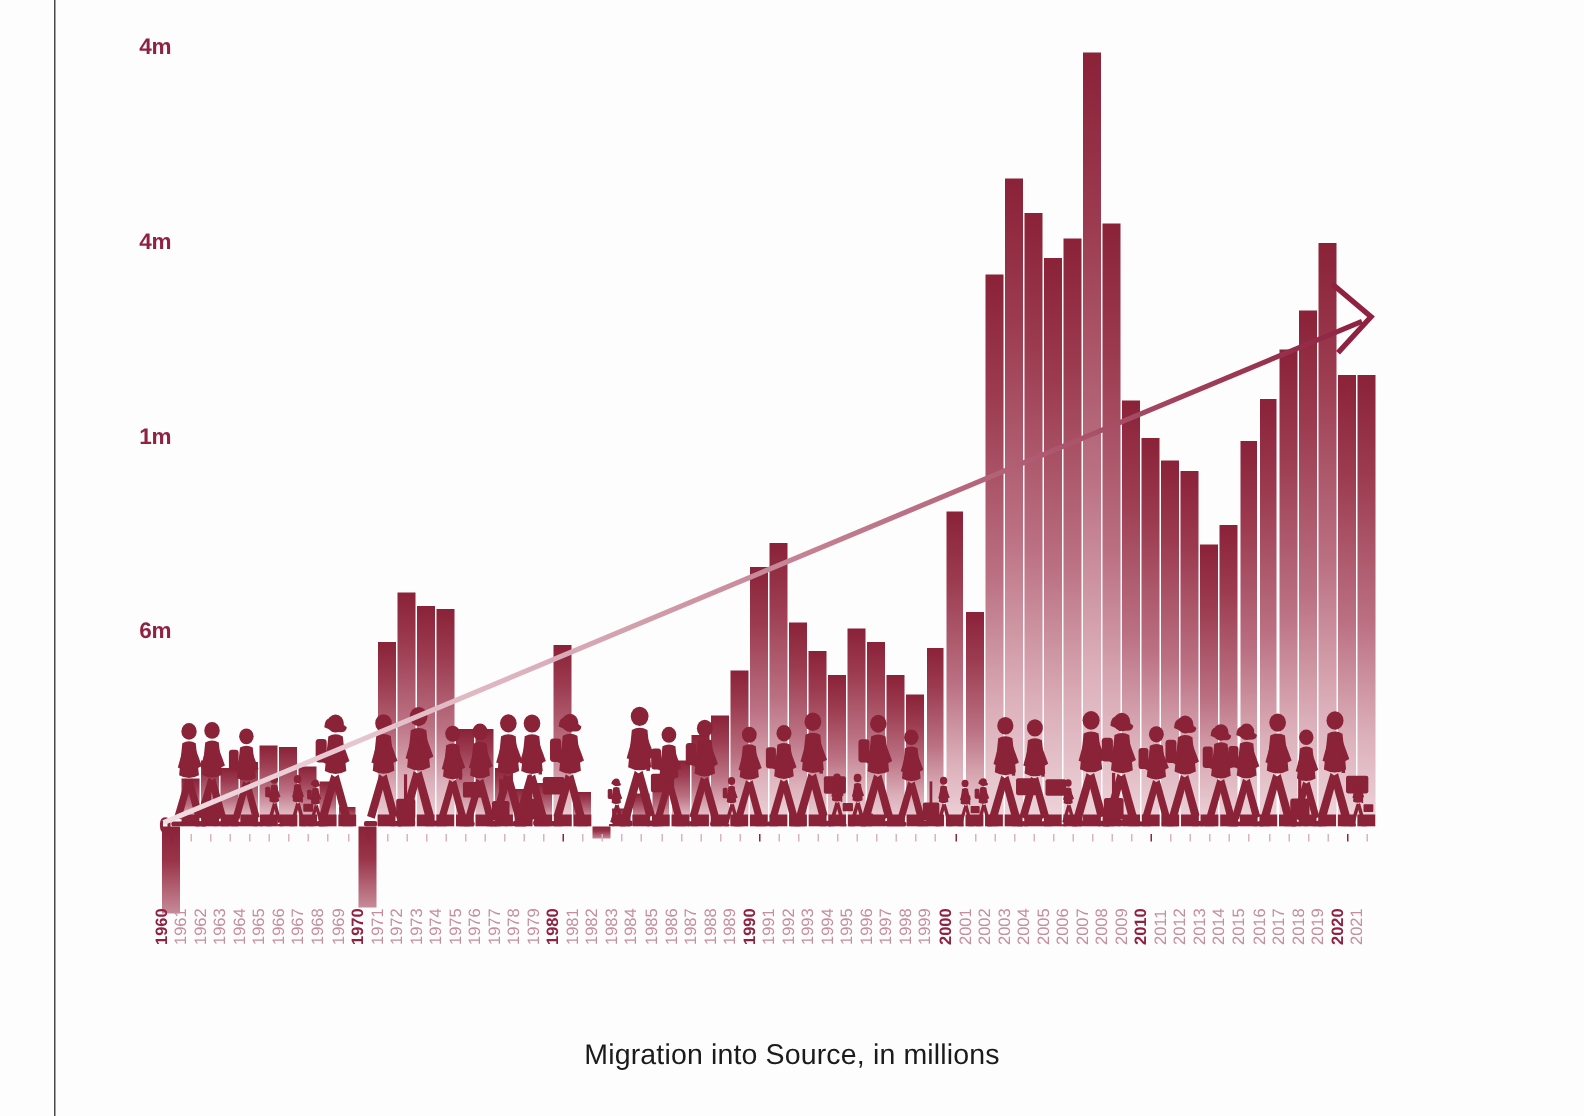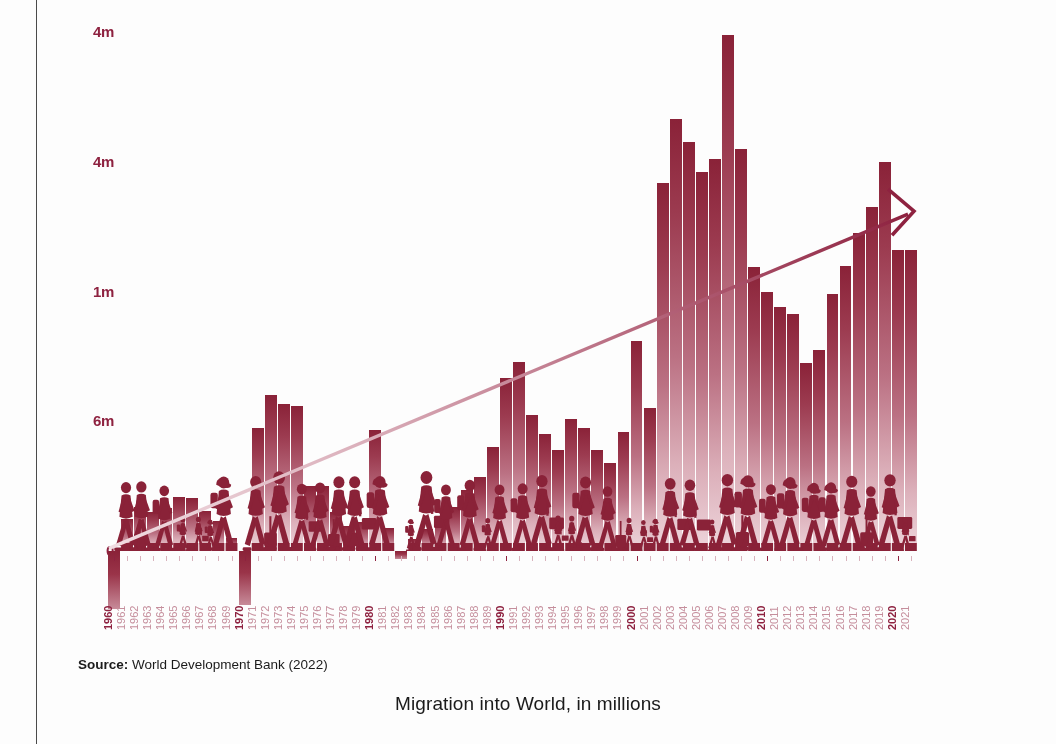--- a/index.html
+++ b/index.html
@@ -885,20 +885,16 @@
         <div class="xtickmark" style="left: 763.674px;"></div>
         <div class="xtick" style="left: 763.674px; bottom: 6px; transform: rotate(-90deg) translate(0px, 0px); transform-origin: 0px 100%; height: 12px; line-height: 12px;">2018</div>
         <div class="xtickmark" style="left: 776.739px;"></div>
         <div class="xtick" style="left: 776.739px; bottom: 6px; transform: rotate(-90deg) translate(0px, 0px); transform-origin: 0px 100%; height: 12px; line-height: 12px;">2019</div>
         <div class="xtickmark" style="left: 789.803px; background: rgb(142, 34, 64);"></div>
         <div class="xtick decade" style="left: 789.803px; bottom: 6px; transform: rotate(-90deg) translate(0px, 0px); transform-origin: 0px 100%; height: 12px; line-height: 12px;">2020</div>
         <div class="xtickmark" style="left: 802.868px;"></div>
         <div class="xtick" style="left: 802.868px; bottom: 6px; transform: rotate(-90deg) translate(0px, 0px); transform-origin: 0px 100%; height: 12px; line-height: 12px;">2021</div>
       </div>
 
-    <div class="source">
-      <b>Source:</b>
-      <span>World Development Bank (2022)</span>
-    </div>
 
-    <div class="chart-title">Migration into World, in millions</div>
+    <div class="chart-title">Migration into Source, in millions</div>
   </div>
 </div>
 
 </body></html>

